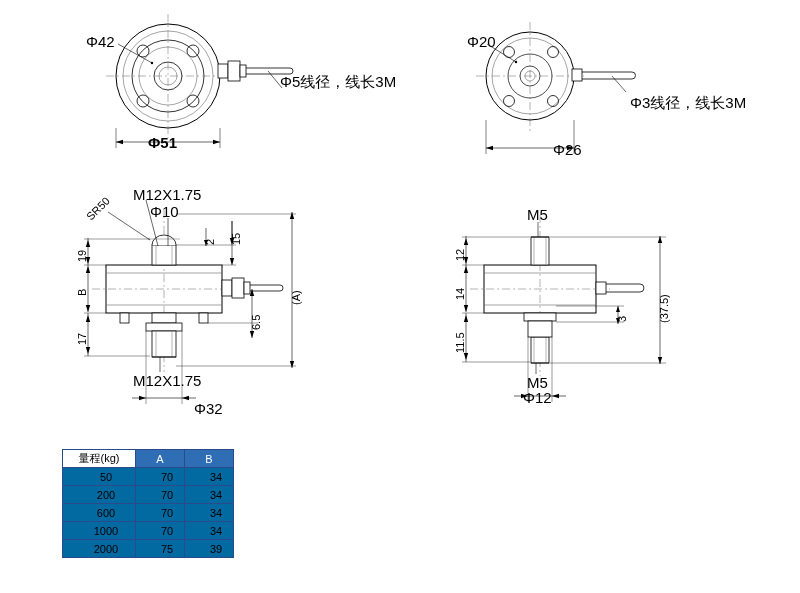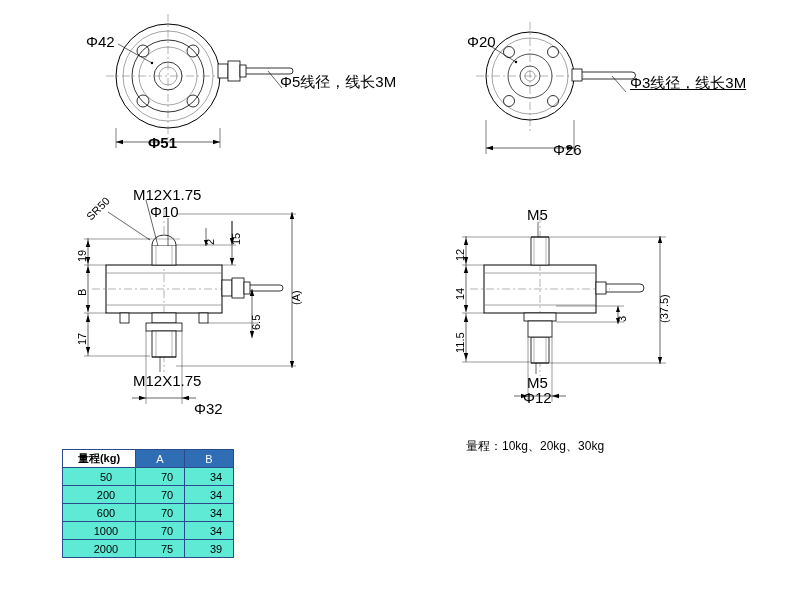--- a/index.html
+++ b/index.html
@@ -4,22 +4,22 @@
 <style>
   html,body{margin:0;padding:0;}
   body{width:800px;height:593px;background:#ffffff;font-family:"Liberation Sans",sans-serif;position:relative;overflow:hidden;}
   .stage{position:absolute;left:0;top:0;width:800px;height:593px;}
   .lbl{position:absolute;font-size:15px;color:#000;white-space:nowrap;}
   svg{position:absolute;left:0;top:0;}
   
   .spec-table{position:absolute;left:62px;top:449px;border-collapse:collapse;font-size:11px;}
   .spec-table th,.spec-table td{border:1px solid #2b4a8b;padding:1px 0;text-align:center;height:15px;}
   .spec-table th{background:#2f6db5;color:#ffffff;font-weight:normal;}
-  .spec-table th.first{background:#ffffff;color:#000000;font-weight:bold;}
-  .spec-table td{background:#5eead4;color:#000000;padding-left:14px;}
+  .spec-table th.first{background:#ffffff;color:#000000;}
+  .spec-table td{background:#0369a1;color:#000000;padding-left:14px;}
   .col0{width:72px;}
   .col1{width:48px;}
   .col2{width:48px;}
   .note{position:absolute;font-size:12px;color:#000;}
   .vert{position:absolute;font-size:11px;color:#000;transform:rotate(-90deg);transform-origin:left top;white-space:nowrap;}
   .rot45{position:absolute;font-size:11px;color:#000;transform:rotate(-45deg);transform-origin:left top;white-space:nowrap;}
 </style>
 </head>
 <body>
 
@@ -239,21 +239,21 @@
     </g>
   </g>
 </svg>
 
 <div class="lbl" style="left:86px;top:33px;">Φ42</div>
 <div class="lbl" style="left:148px;top:134px;font-weight:bold;">Φ51</div>
 <div class="lbl" style="left:280px;top:73px;">Φ5线径，线长3M</div>
 
 <div class="lbl" style="left:458px;top:33px;margin-left:9px;">Φ20</div>
 <div class="lbl" style="left:513px;top:141px;margin-left:40px;">Φ26</div>
-<div class="lbl" style="left:630px;top:74px;text-decoration:underline;">Φ3线径，线长3M</div>
+<div class="lbl" style="left:630px;top:94px;">Φ3线径，线长3M</div>
 
 <div class="rot45" style="left:84px;top:214px;">SR50</div>
 <div class="lbl" style="left:133px;top:186px;">M12X1.75</div>
 <div class="lbl" style="left:150px;top:203px;">Φ10</div>
 <div class="vert" style="left:204px;top:245px;">2</div>
 <div class="vert" style="left:230px;top:245px;">15</div>
 <div class="vert" style="left:76px;top:262px;">19</div>
 <div class="vert" style="left:76px;top:296px;">B</div>
 <div class="vert" style="left:76px;top:345px;">17</div>
 <div class="vert" style="left:250px;top:330px;">6.5</div>
@@ -263,21 +263,20 @@
 
 <div class="lbl" style="left:527px;top:206px;">M5</div>
 <div class="vert" style="left:454px;top:261px;">12</div>
 <div class="vert" style="left:454px;top:300px;">14</div>
 <div class="vert" style="left:454px;top:353px;">11.5</div>
 <div class="vert" style="left:616px;top:322px;">3</div>
 <div class="vert" style="left:658px;top:323px;">(37.5)</div>
 <div class="lbl" style="left:527px;top:374px;">M5</div>
 <div class="lbl" style="left:523px;top:389px;">Φ12</div>
 
-<div class="note" style="left:466px;top:438px;">量程：10kg、20kg、30kg</div>
 
 <table class="spec-table">
   <thead>
     <tr>
       <th class="first col0">量程(kg)</th>
       <th class="col1">A</th>
       <th class="col2">B</th>
     </tr>
   </thead>
   <tbody>

